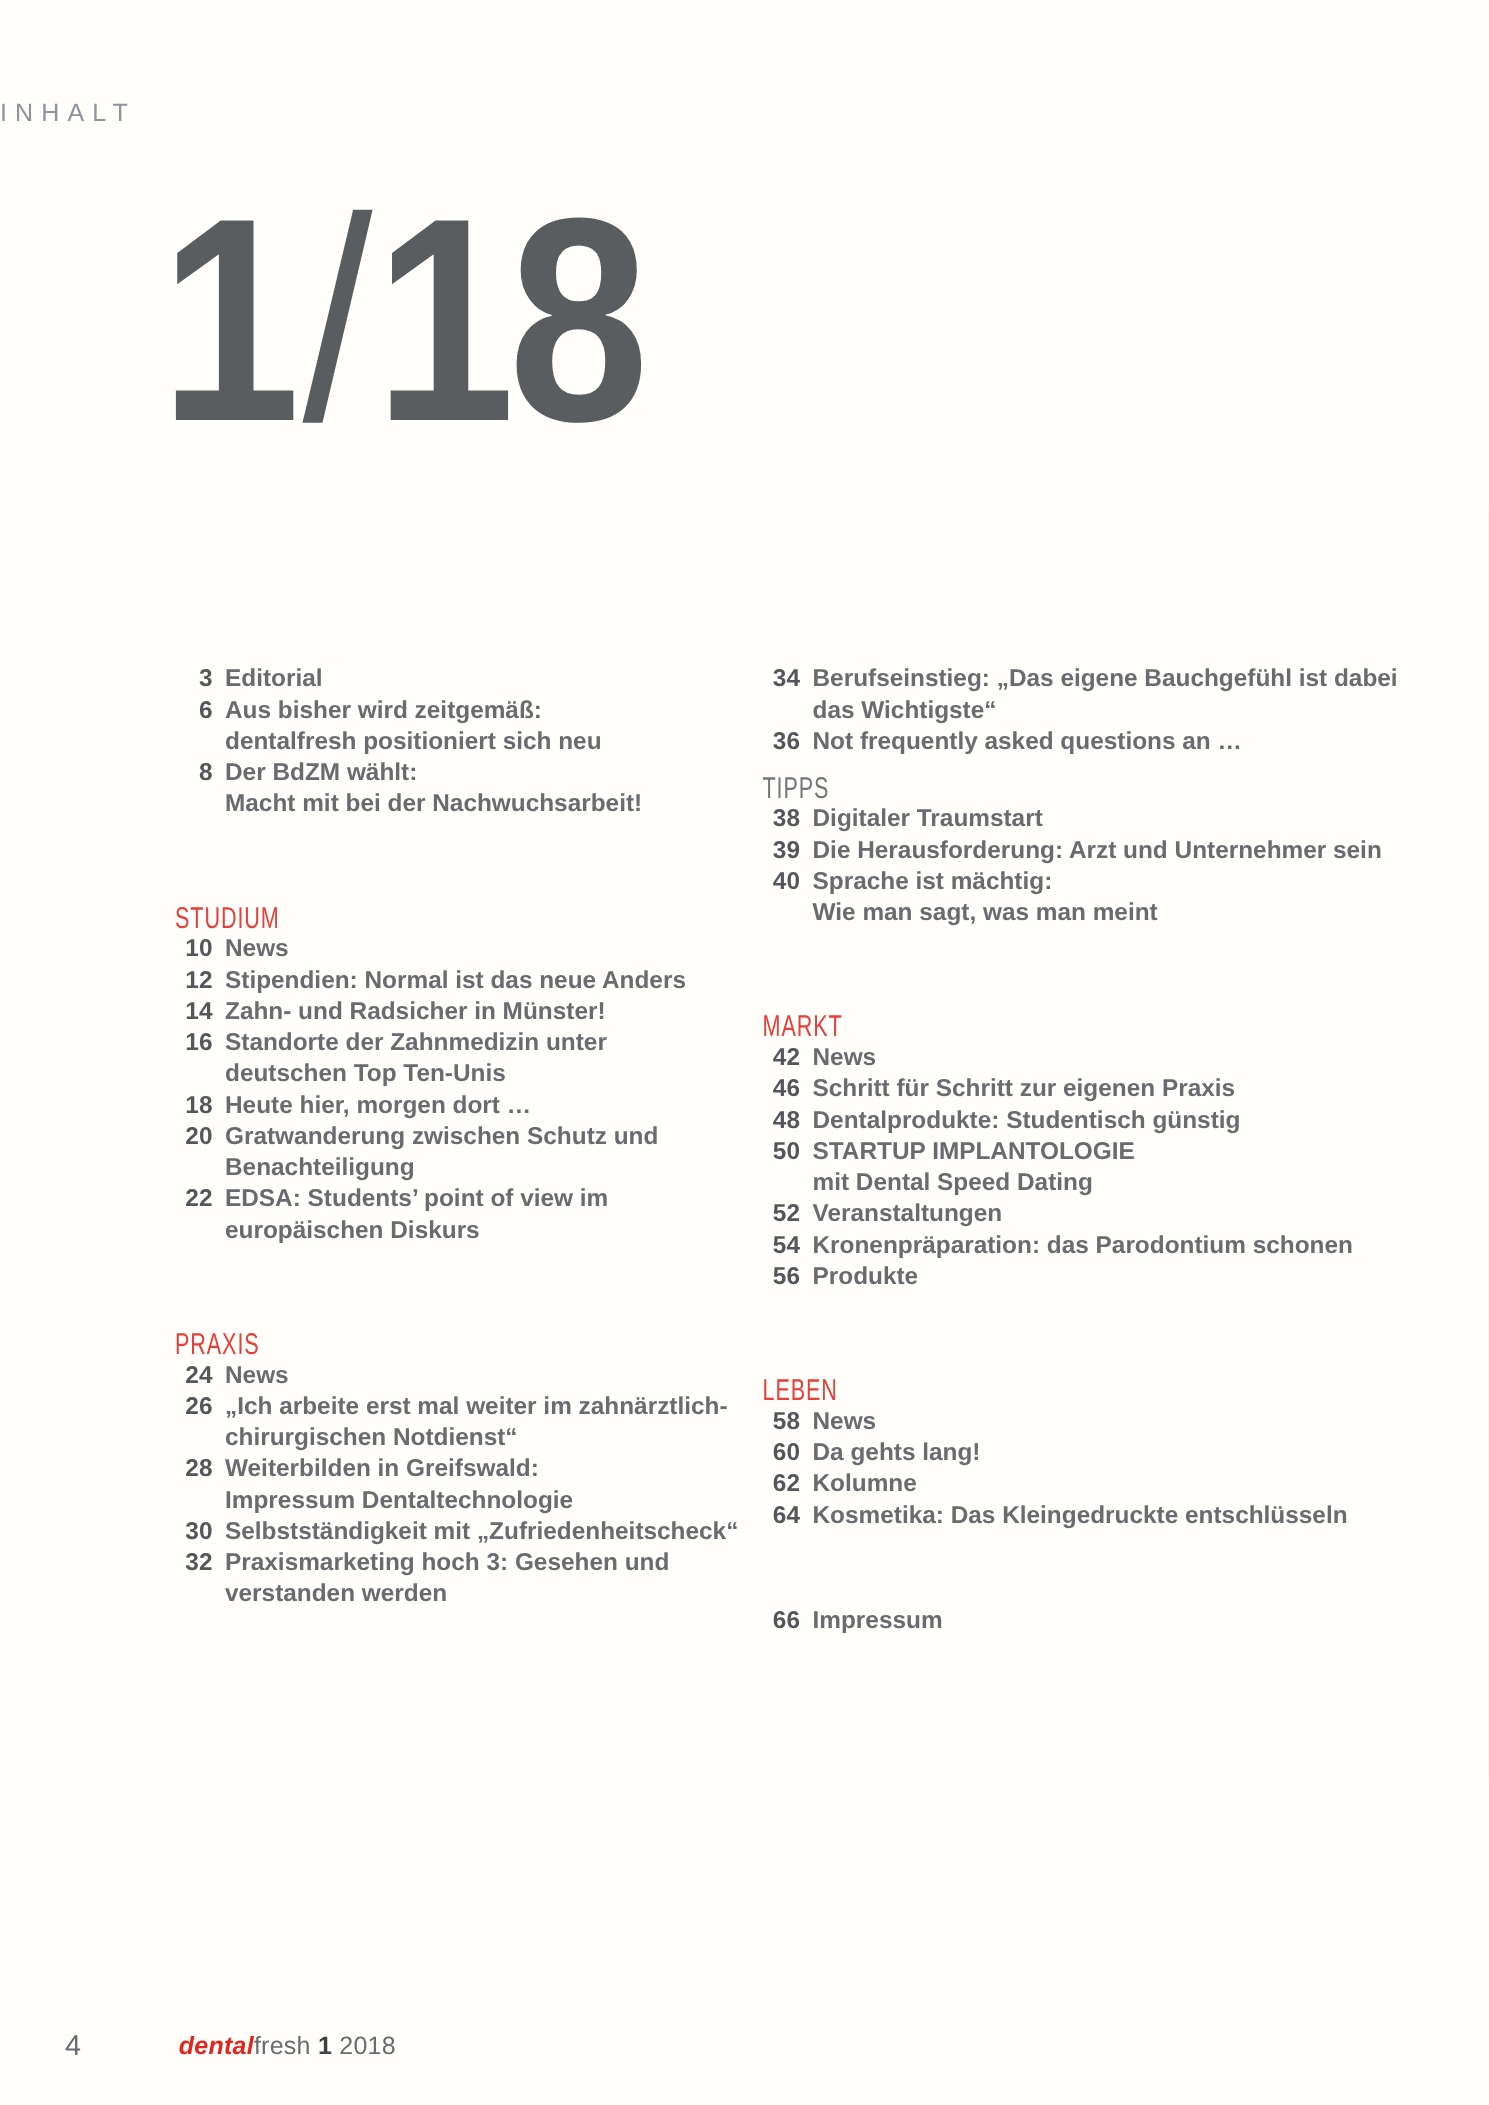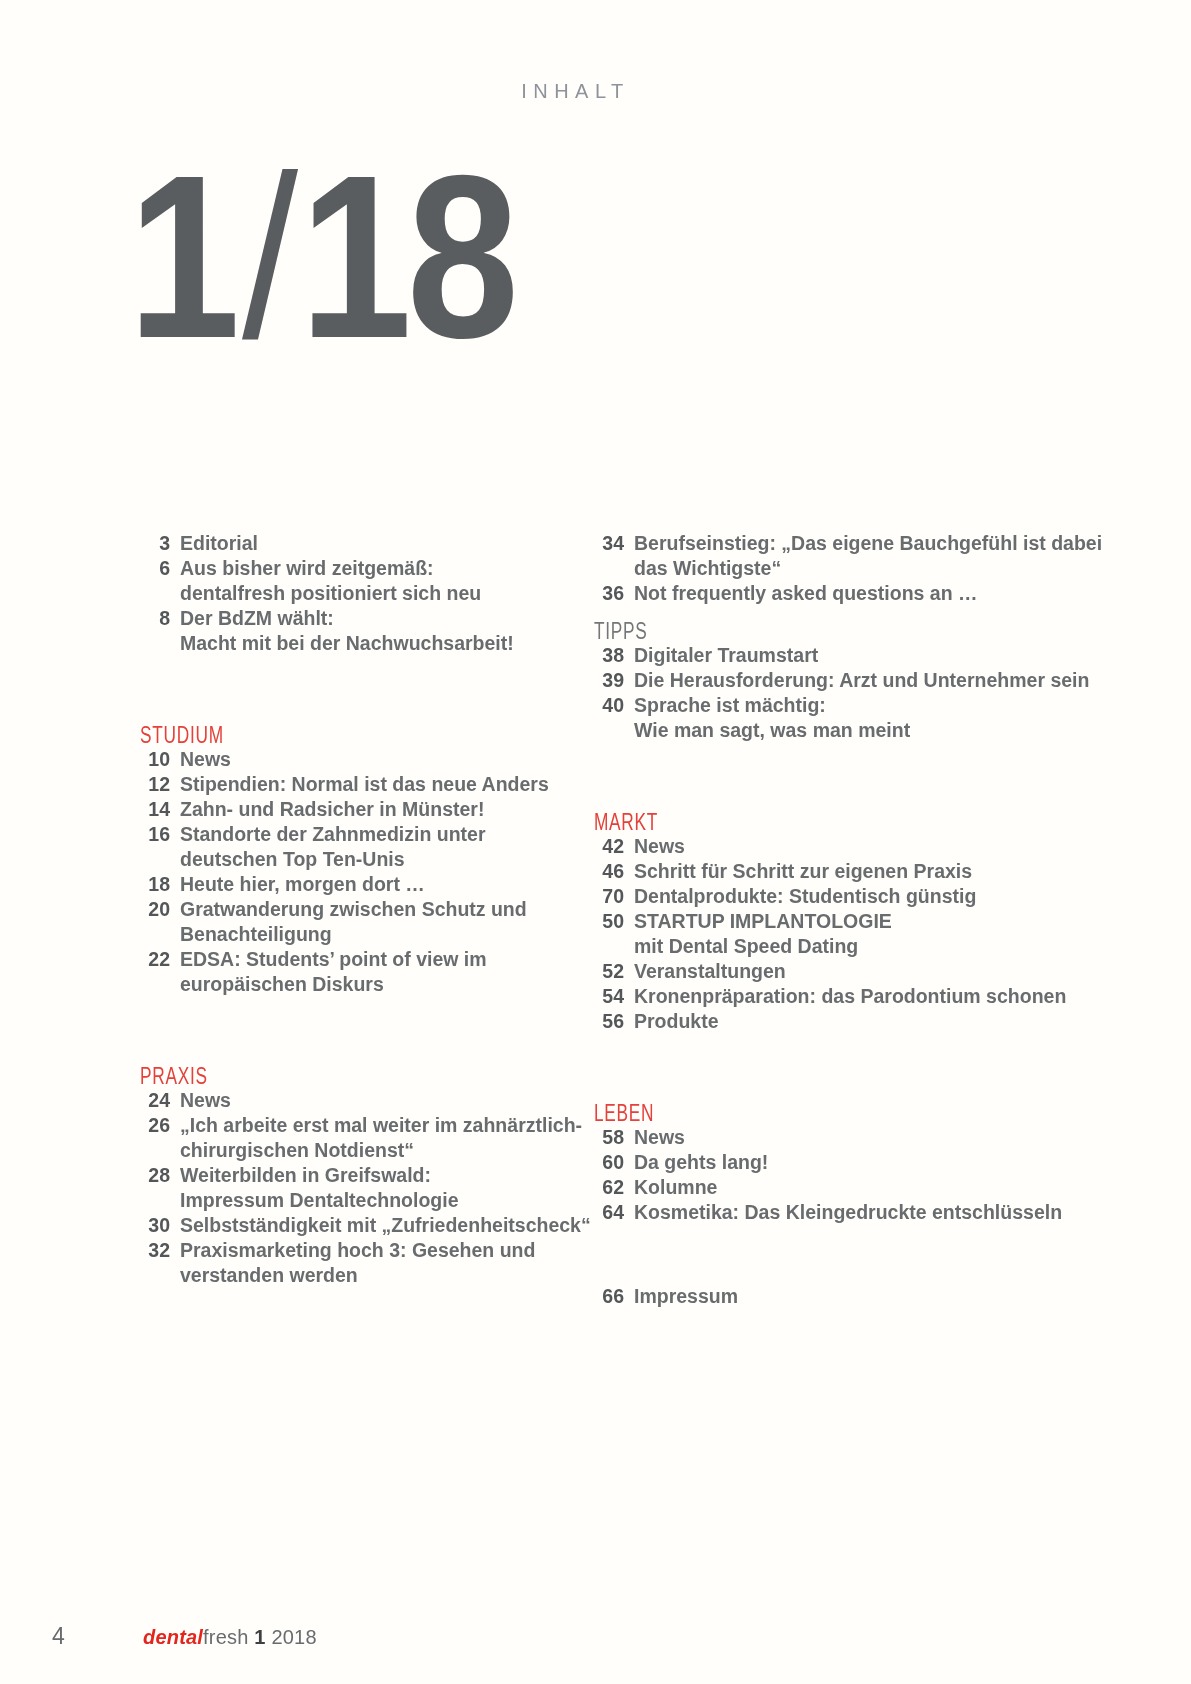--- a/index.html
+++ b/index.html
@@ -4,35 +4,34 @@
 <style>
   html,body{margin:0;padding:0;background:#e8e8e8;}
   .page{
     position:relative;width:1191px;height:1684px;margin:0 auto;
     background:var(--page_bg,#fffefa);
     font-family:"Liberation Sans","DejaVu Sans",sans-serif;
     overflow:hidden;
   }
   .inhalt{
     position:absolute;top:80px;left:0;right:40px;
-    text-align:center;
     font-size:20px;letter-spacing:6.5px;
     color:var(--header_gray,#8e939b);
   }
   .issue{
     position:absolute;top:141px;left:128px;
     font-size:232px;line-height:1;font-weight:700;
     letter-spacing:-6px;white-space:nowrap;
     color:var(--big_number,#5a5d60);
     transform:scaleX(.87);transform-origin:left top;
   }
   .issue .slash{font-weight:400;margin:0 8px;}
   .col{position:absolute;top:531px;width:480px;}
   .col-left{left:140px;}
-  .col-right{left:594px;}
+  .col-right{left:610px;}
   .heading{
     font-size:24px;line-height:25px;font-weight:400;
     letter-spacing:1px;white-space:nowrap;
     transform:scaleX(.72);transform-origin:left center;
   }
   .h-red{color:var(--accent,#e5403a);}
   .h-plain{color:var(--plain_heading,#747779);}
   .g-red{margin-top:66px;}
   .g-plain{margin-top:12px;}
   .g-bare{margin-top:59px;}
@@ -214,21 +213,21 @@
             <div class="line">News</div>
           </span>
         </div>
         <div class="entry">
           <span class="num">46</span>
           <span class="lines">
             <div class="line">Schritt für Schritt zur eigenen Praxis</div>
           </span>
         </div>
         <div class="entry">
-          <span class="num">70</span>
+          <span class="num">48</span>
           <span class="lines">
             <div class="line">Dentalprodukte: Studentisch günstig</div>
           </span>
         </div>
         <div class="entry">
           <span class="num">50</span>
           <span class="lines">
             <div class="line">STARTUP IMPLANTOLOGIE</div>
             <div class="line">mit Dental Speed Dating</div>
           </span>

